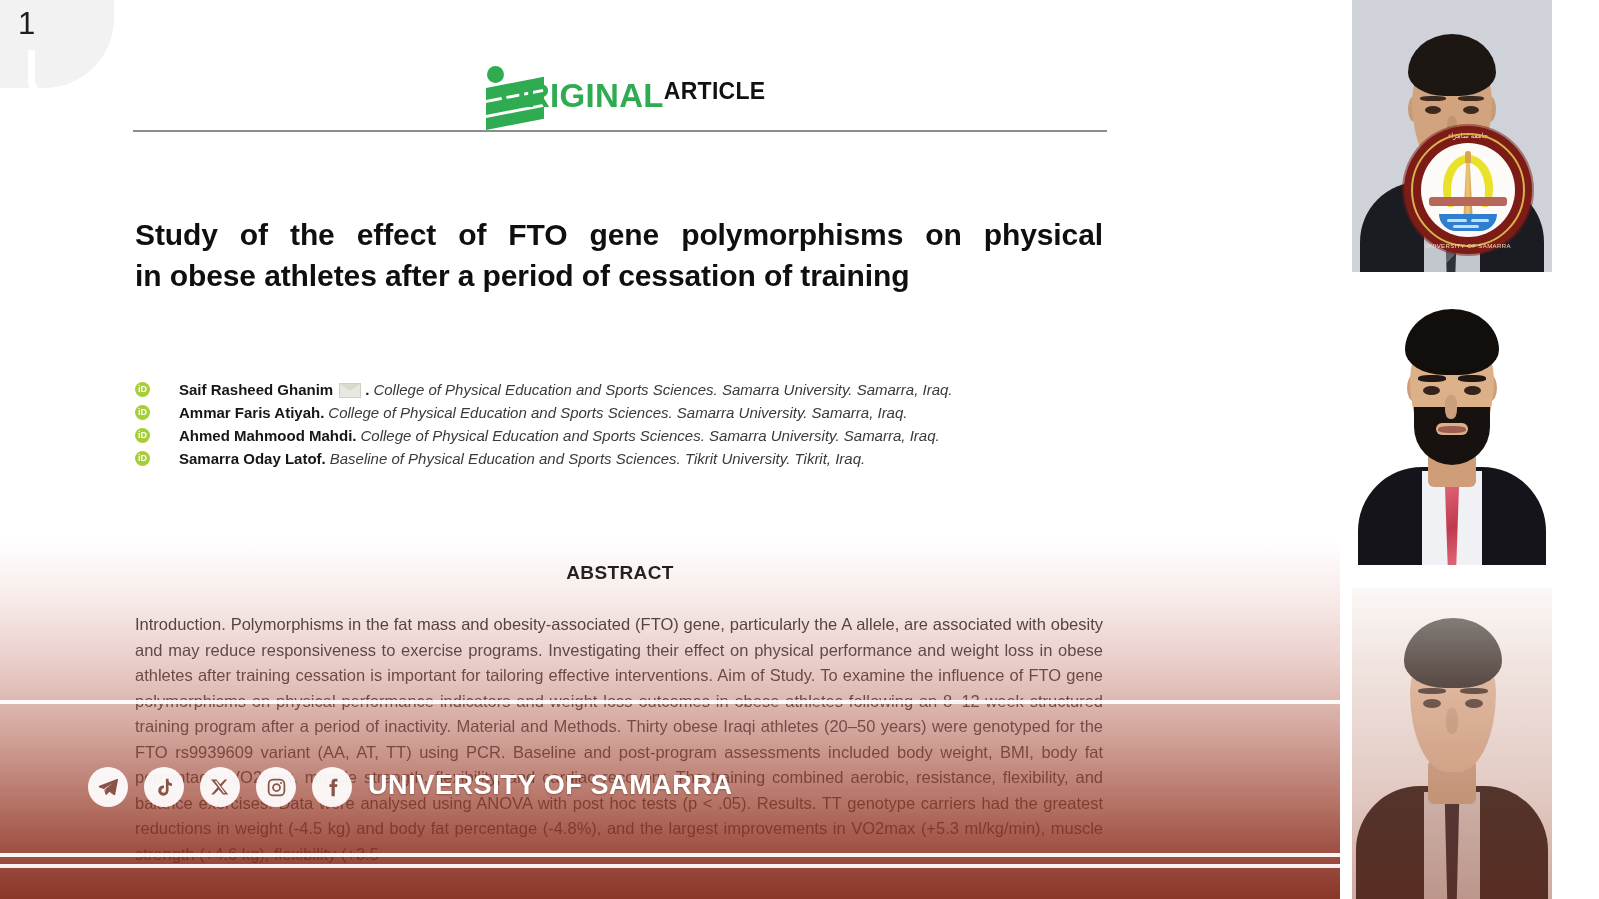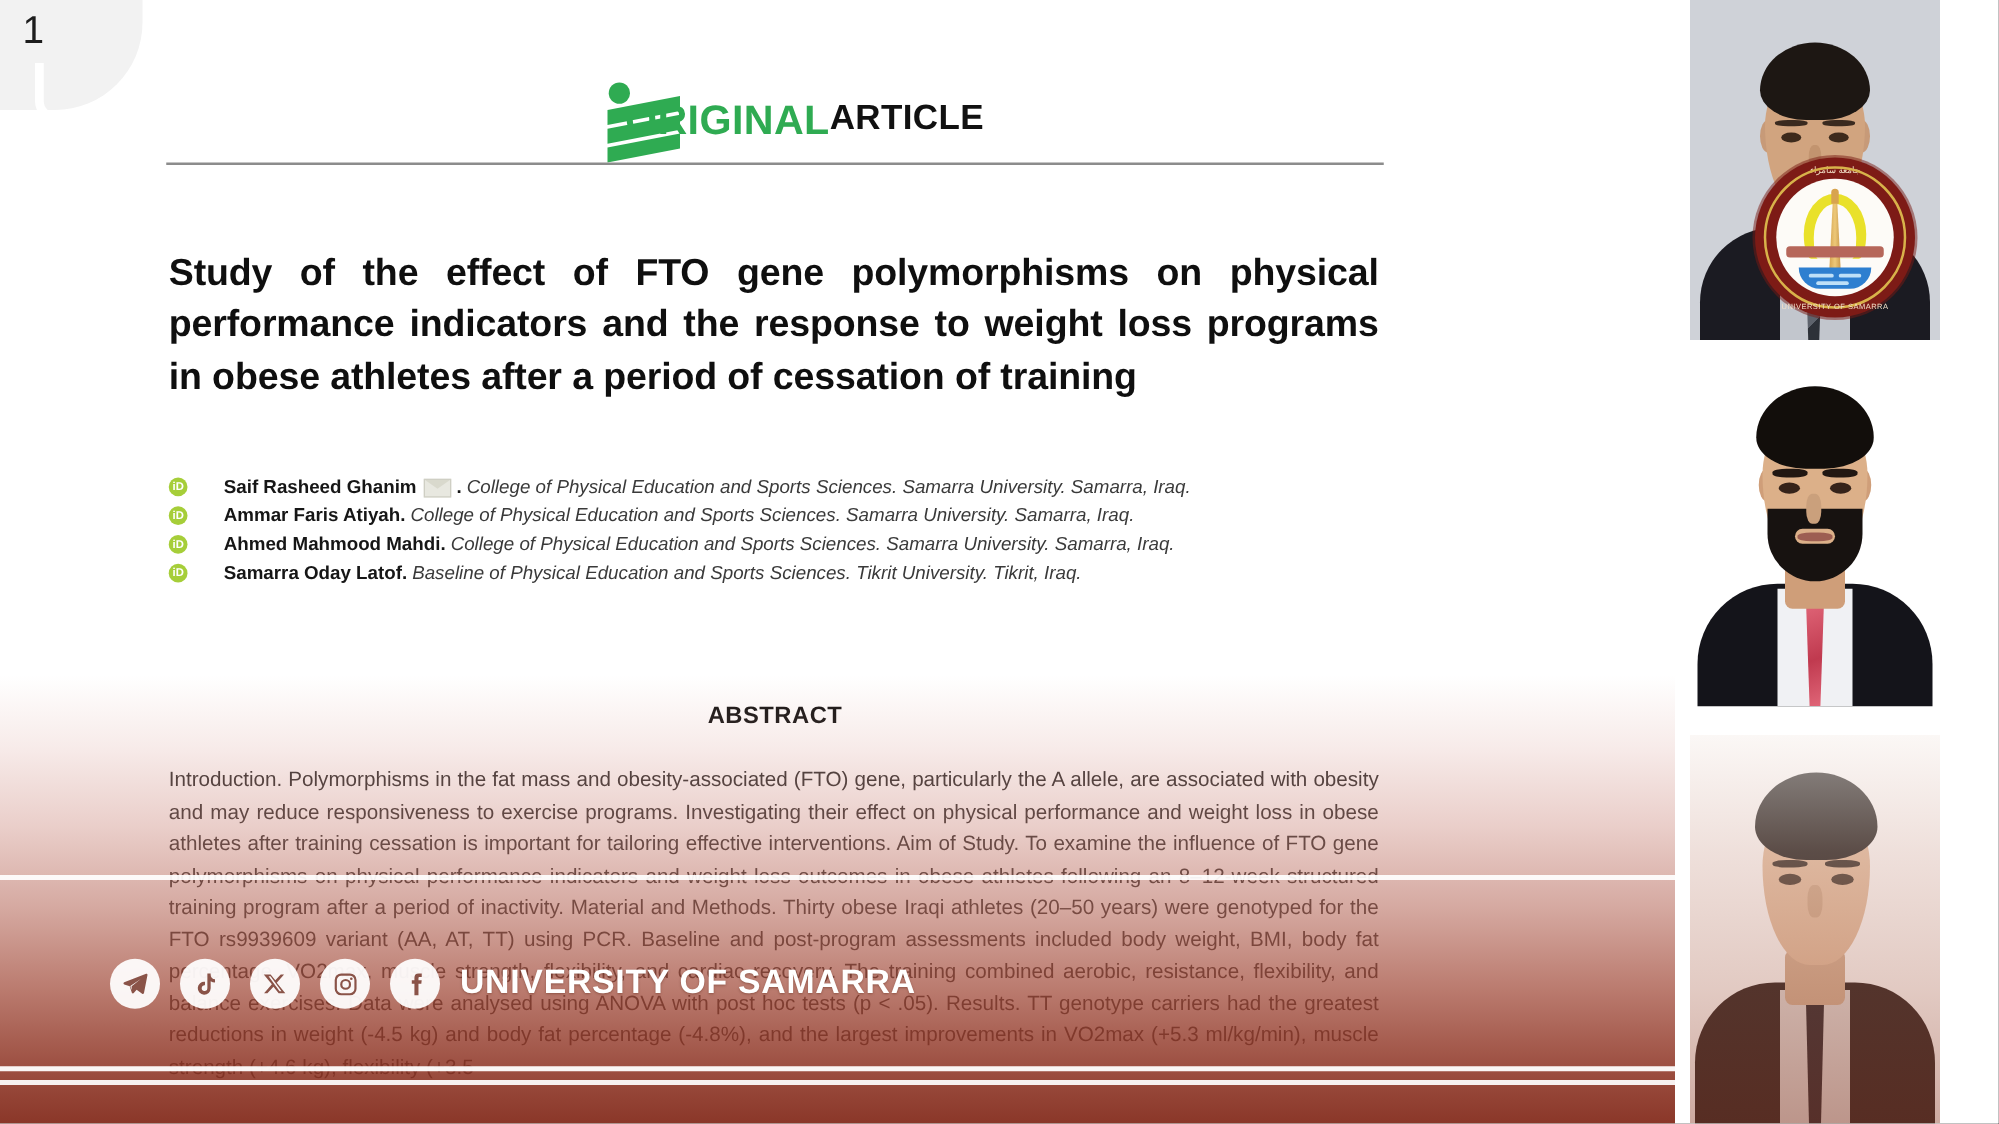--- a/index.html
+++ b/index.html
@@ -32,31 +32,31 @@
   #masthead{position:absolute;left:0;top:52px;width:1340px;height:86px;}
   #oa-logo{position:absolute;left:486px;top:6px;width:265px;height:76px;display:flex;align-items:center;gap:14px;}
   .logo-mark{position:relative;width:58px;height:62px;}
   .logo-mark .dot{position:absolute;left:1px;top:1px;width:17px;height:17px;border-radius:50%;background:#2fab52;}
   .logo-mark .bar{position:absolute;left:0;width:58px;height:12px;background:#2fab52;transform:skewY(-11deg);transform-origin:left center;}
   .logo-mark .b1{top:23px;}
   .logo-mark .b2{top:38px;}
   .logo-mark .b3{top:53px;}
   .logo-words{display:flex;flex-direction:row;line-height:0.97;}
   .logo-words .w1{font-size:33px;font-weight:bold;color:#2fab52;letter-spacing:.3px;}
-  .logo-words .w2{font-size:28px;font-weight:bold;color:#111111;letter-spacing:.3px;}
+  .logo-words .w2{font-size:23px;font-weight:bold;color:#111111;letter-spacing:.3px;}
   #masthead .rule{position:absolute;left:133px;top:78px;width:974px;height:0;border-top:2px solid #8c8c8c;}
 
   
   #title{
     position:absolute;left:135px;top:198px;width:968px;
     font-size:30px;font-weight:bold;color:#0f0f0f;line-height:1.38;
     text-align:justify;letter-spacing:-0.1px;
   }
   #title .ln{display:block;}
-  #title .just{text-align:justify;text-align-last:justify;}
+  #title .just{text-align:justify;text-align-last:justify;margin-top:16px;}
 
   
   #authors{position:absolute;left:135px;top:378px;width:1000px;}
   .author-row{display:flex;align-items:center;height:23px;margin-bottom:0px;}
   .orcid{
     width:15px;height:15px;border-radius:50%;background:#a6ce39;
     color:#ffffff;font-size:9px;font-weight:bold;line-height:15px;
     text-align:center;flex:0 0 15px;margin-right:29px;
     font-family:"Liberation Sans",sans-serif;
   }
@@ -179,21 +179,20 @@
         <div class="logo-words">
           <span class="w1">ORIGINAL</span>
           <span class="w2">ARTICLE</span>
         </div>
       </div>
       <div class="rule"></div>
     </div>
 
     <div id="title">
       <span class="ln just">Study of the effect of FTO gene polymorphisms on physical</span>
-      <span class="ln just">performance indicators and the response to weight loss programs</span>
       <span class="ln">in obese athletes after a period of cessation of training</span>
     </div>
 
     <div id="authors">
 
       <div class="author-row">
         <span class="orcid">iD</span>
         <span class="a-name">Saif Rasheed Ghanim</span>
         <span class="a-mail"></span>
         <span class="a-name">.</span>

